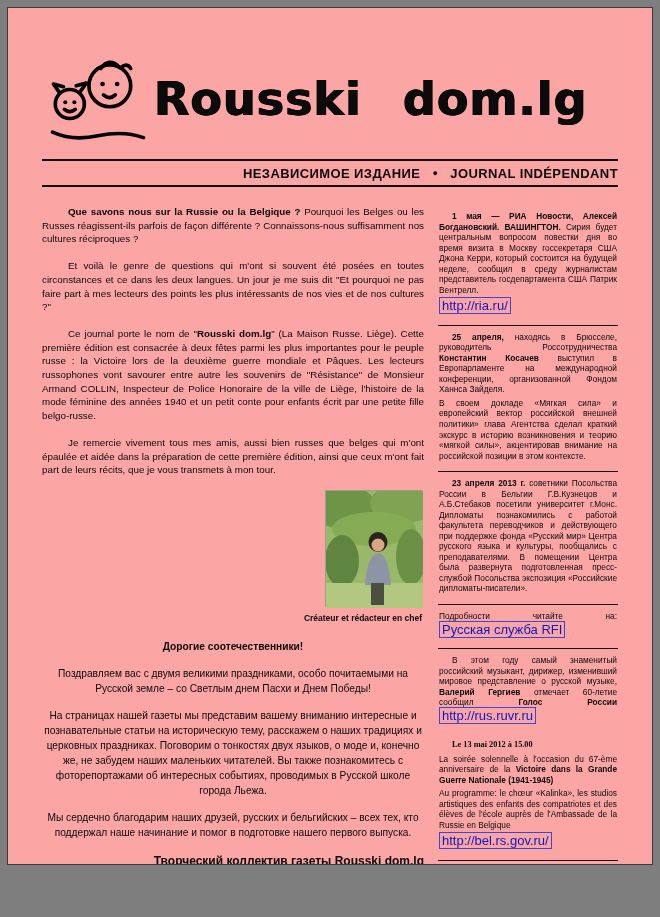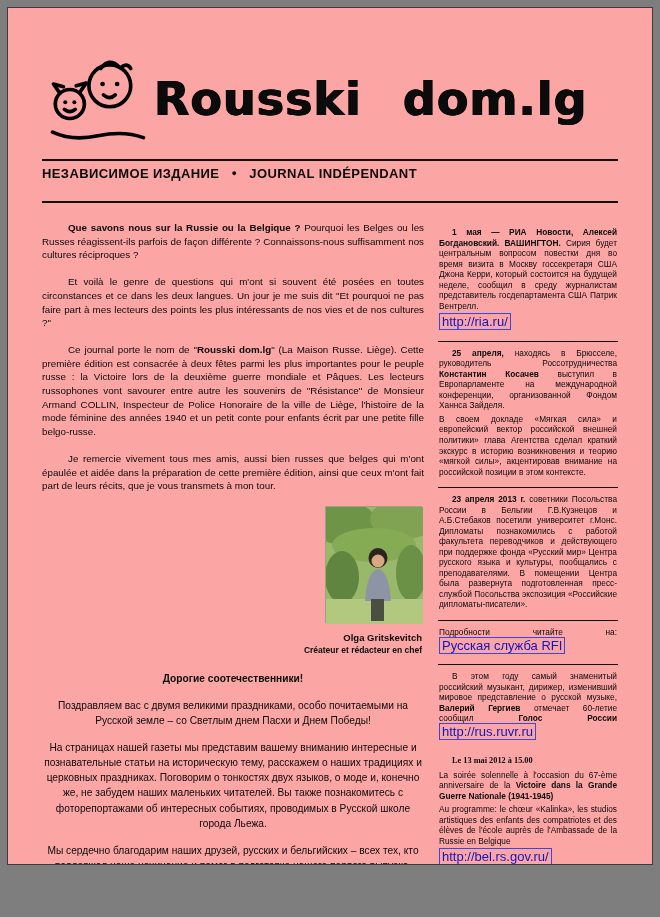--- a/index.html
+++ b/index.html
@@ -6,21 +6,21 @@
   html,body{width:660px;height:917px;overflow:hidden;}
   body{background:#7e7e7e;font-family:"Liberation Sans","DejaVu Sans",sans-serif;color:#0b0b0b;}
   .page{position:relative;margin:7px auto 0;width:646px;height:858px;background:#fca5a5;
         border:1px solid #3c3c3c;overflow:hidden;padding:0 34px;}
   
   .masthead{display:flex;align-items:center;gap:6px;margin-top:40px;height:102px;padding-left:6px;}
   .mascot{flex:0 0 auto;line-height:0;}
   .title{font-family:"DejaVu Sans","Liberation Sans",sans-serif;font-weight:bold;font-size:46px;
          letter-spacing:1px;word-spacing:24px;text-shadow:0.7px 0 #000,-0.7px 0 #000;white-space:nowrap;}
   .rule{height:2px;background:#101010;margin-top:9px;}
-  .subtitle{text-align:left;font-weight:bold;font-size:13px;letter-spacing:.4px;padding:5px 0 20px;}
+  .subtitle{text-align:right;font-weight:bold;font-size:13px;letter-spacing:.4px;padding:5px 0 4px;}
   .subtitle .dot{margin:0 12px;font-size:9px;vertical-align:2px;}
   .rule.bottom{margin-top:0;}
   
   .columns{display:flex;gap:14px;margin-top:18px;}
   .left-col{width:382px;font-size:9.8px;line-height:1.4;text-align:justify;}
   .left-col p.body-par{margin:0 0 13px;text-indent:26px;}
   
   .photo-block{text-align:right;margin:2px 2px 10px 0;}
   .photo{display:inline-block;width:97px;height:117px;line-height:0;border:1px solid #9aa08a;}
   .cap-name{font-weight:bold;font-size:9.5px;margin-top:3px;}
@@ -93,21 +93,20 @@
             <ellipse cx="48" cy="38" rx="42" ry="17" fill="#86ab55"></ellipse>
             <ellipse cx="16" cy="70" rx="17" ry="26" fill="#5f8540"></ellipse>
             <ellipse cx="85" cy="66" rx="15" ry="28" fill="#6a9146"></ellipse>
             <rect y="92" width="97" height="25" fill="#b2c87e"></rect>
             <ellipse cx="52" cy="51" rx="9.5" ry="10" fill="#2a2320"></ellipse>
             <circle cx="52" cy="54" r="6.5" fill="#d9a783"></circle>
             <path d="M39 94 Q41 64 52 62 Q63 64 65 94 Z" fill="#8d94a6"></path>
             <rect x="45" y="92" width="13" height="22" fill="#4a4f42"></rect>
           </svg>
         </span>
-        <div class="cap-name">Olga Gritskevitch</div>
         <div class="cap-role">Créateur et rédacteur en chef</div>
       </div>
 
       <div class="greeting">
         <p class="g-head">Дорогие соотечественники!</p>
         <p>Поздравляем вас с двумя великими праздниками, особо почитаемыми на Русской земле – со Светлым днем Пасхи и Днем Победы!</p>
         <p>На страницах нашей газеты мы представим вашему вниманию интересные и познавательные статьи на историческую тему, расскажем о наших традициях и церковных праздниках. Поговорим о тонкостях двух языков, о моде и, конечно же, не забудем наших маленьких читателей. Вы также познакомитесь с фоторепортажами об интересных событиях, проводимых в Русской школе города Льежа.</p>
         <p>Мы сердечно благодарим наших друзей, русских и бельгийских – всех тех, кто поддержал наше начинание и помог в подготовке нашего первого выпуска.</p>
         <p class="signature">Творческий коллектив газеты Rousski dom.lg</p>
       </div>

